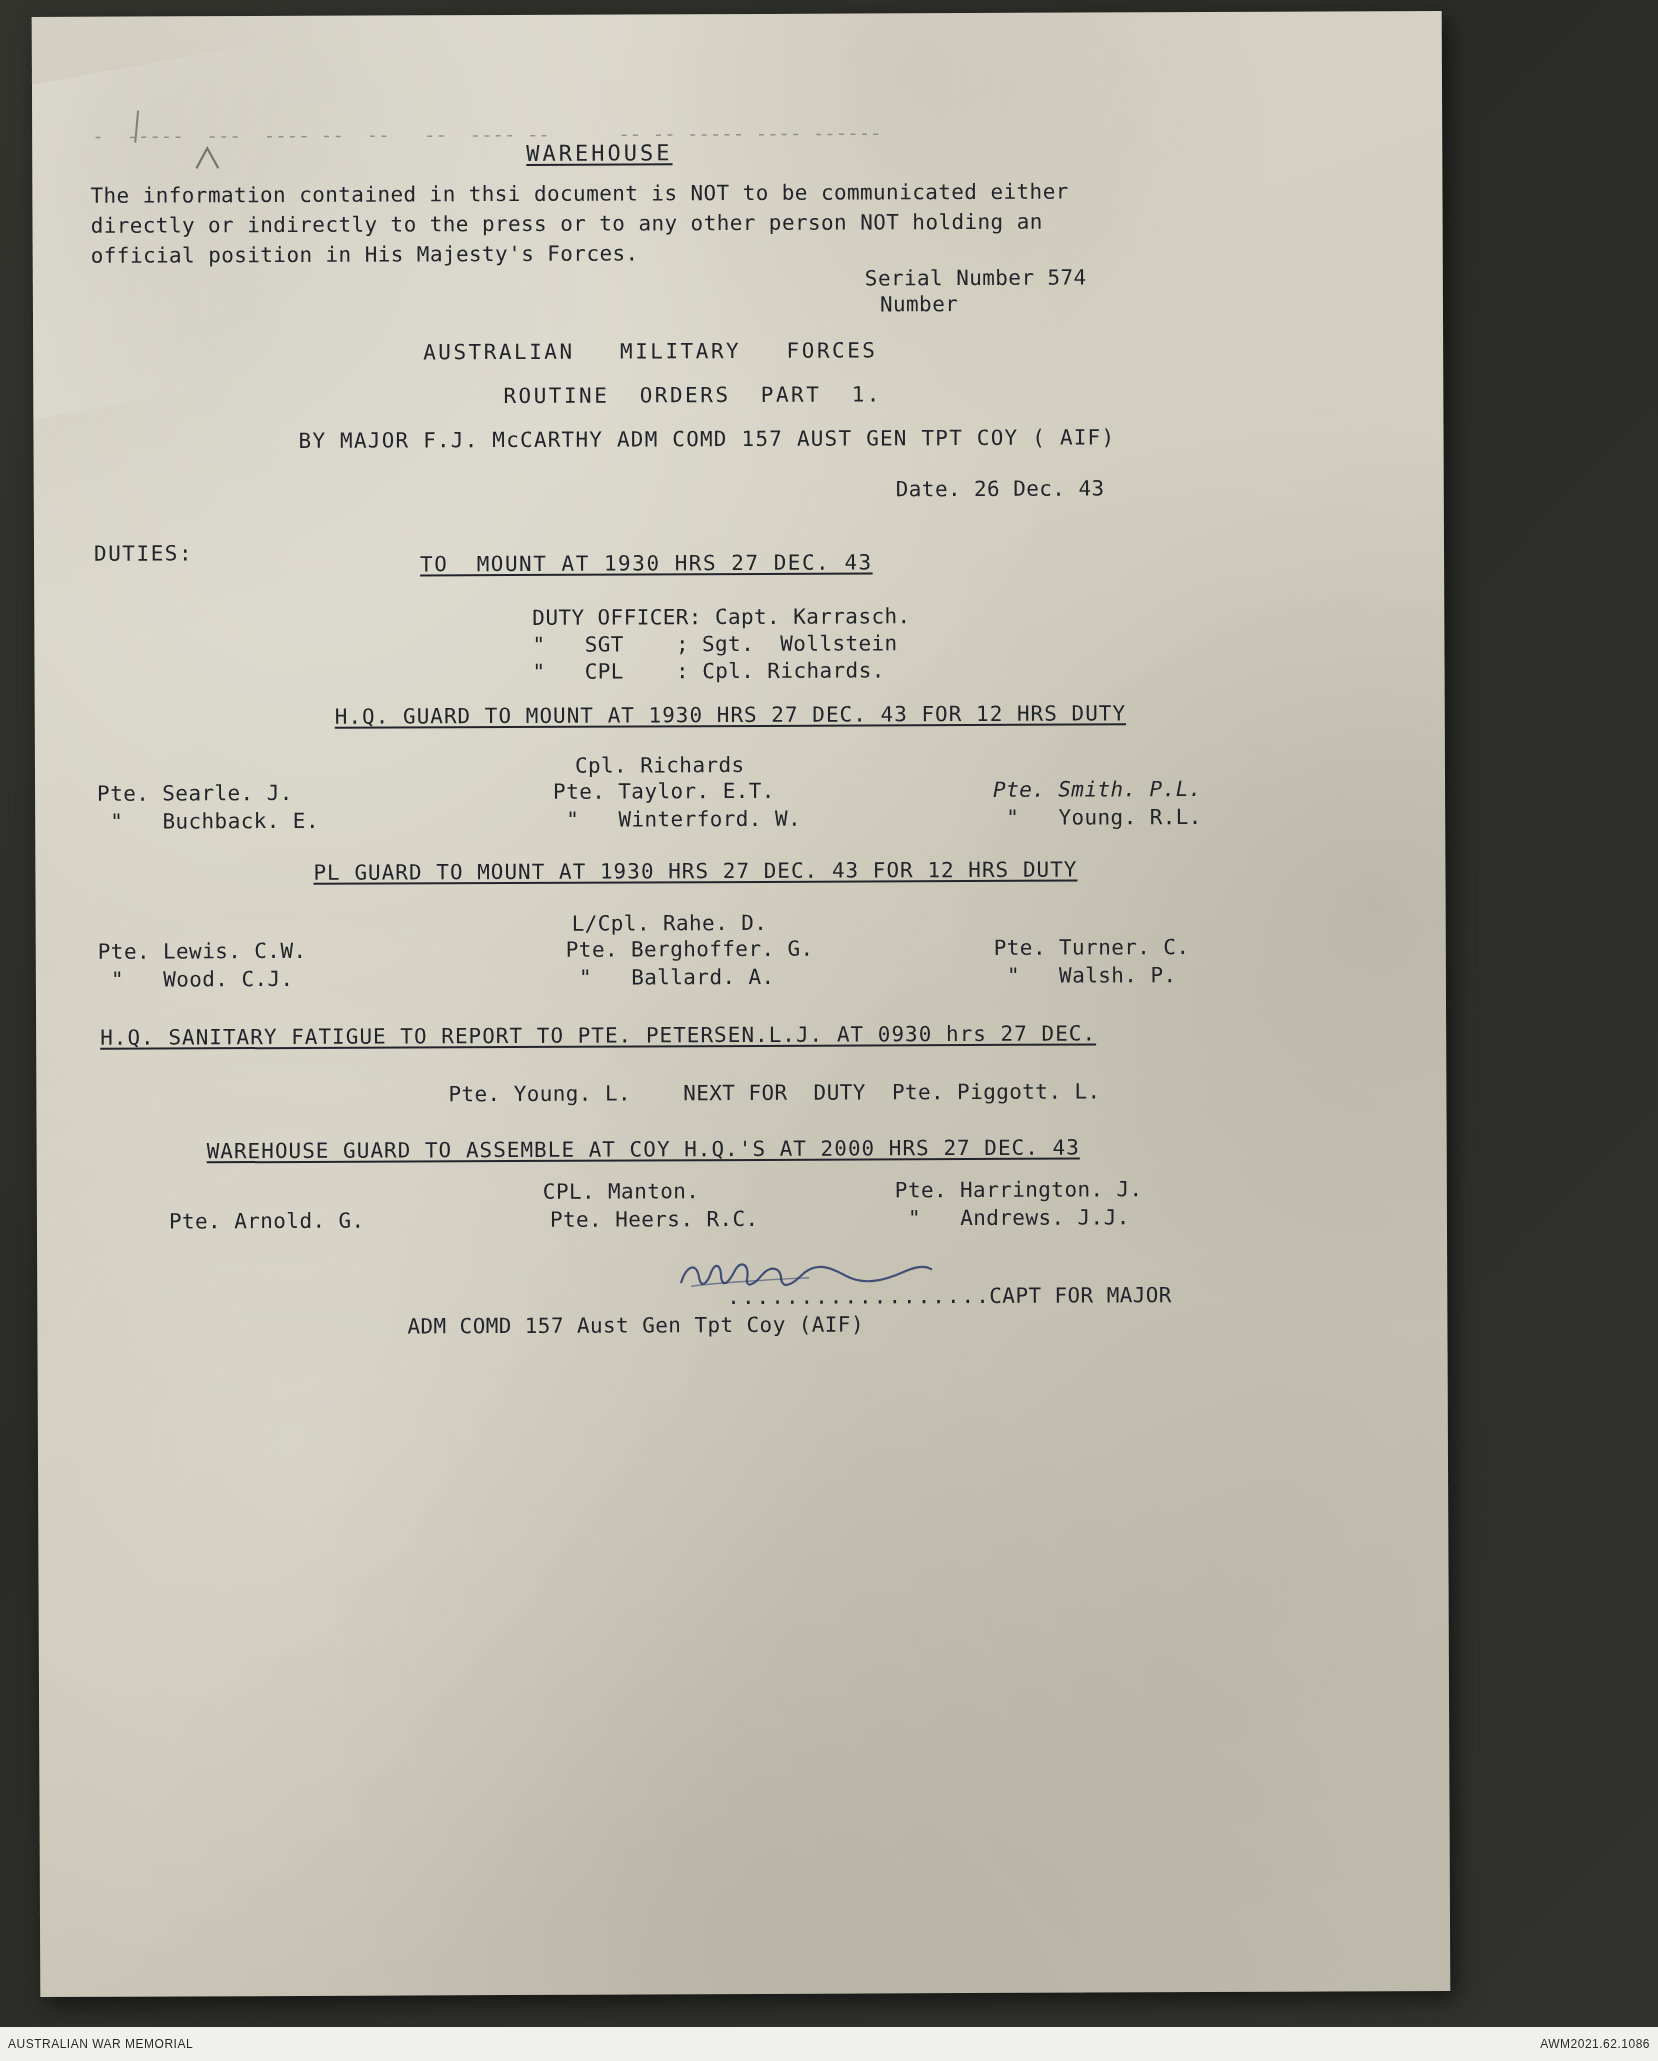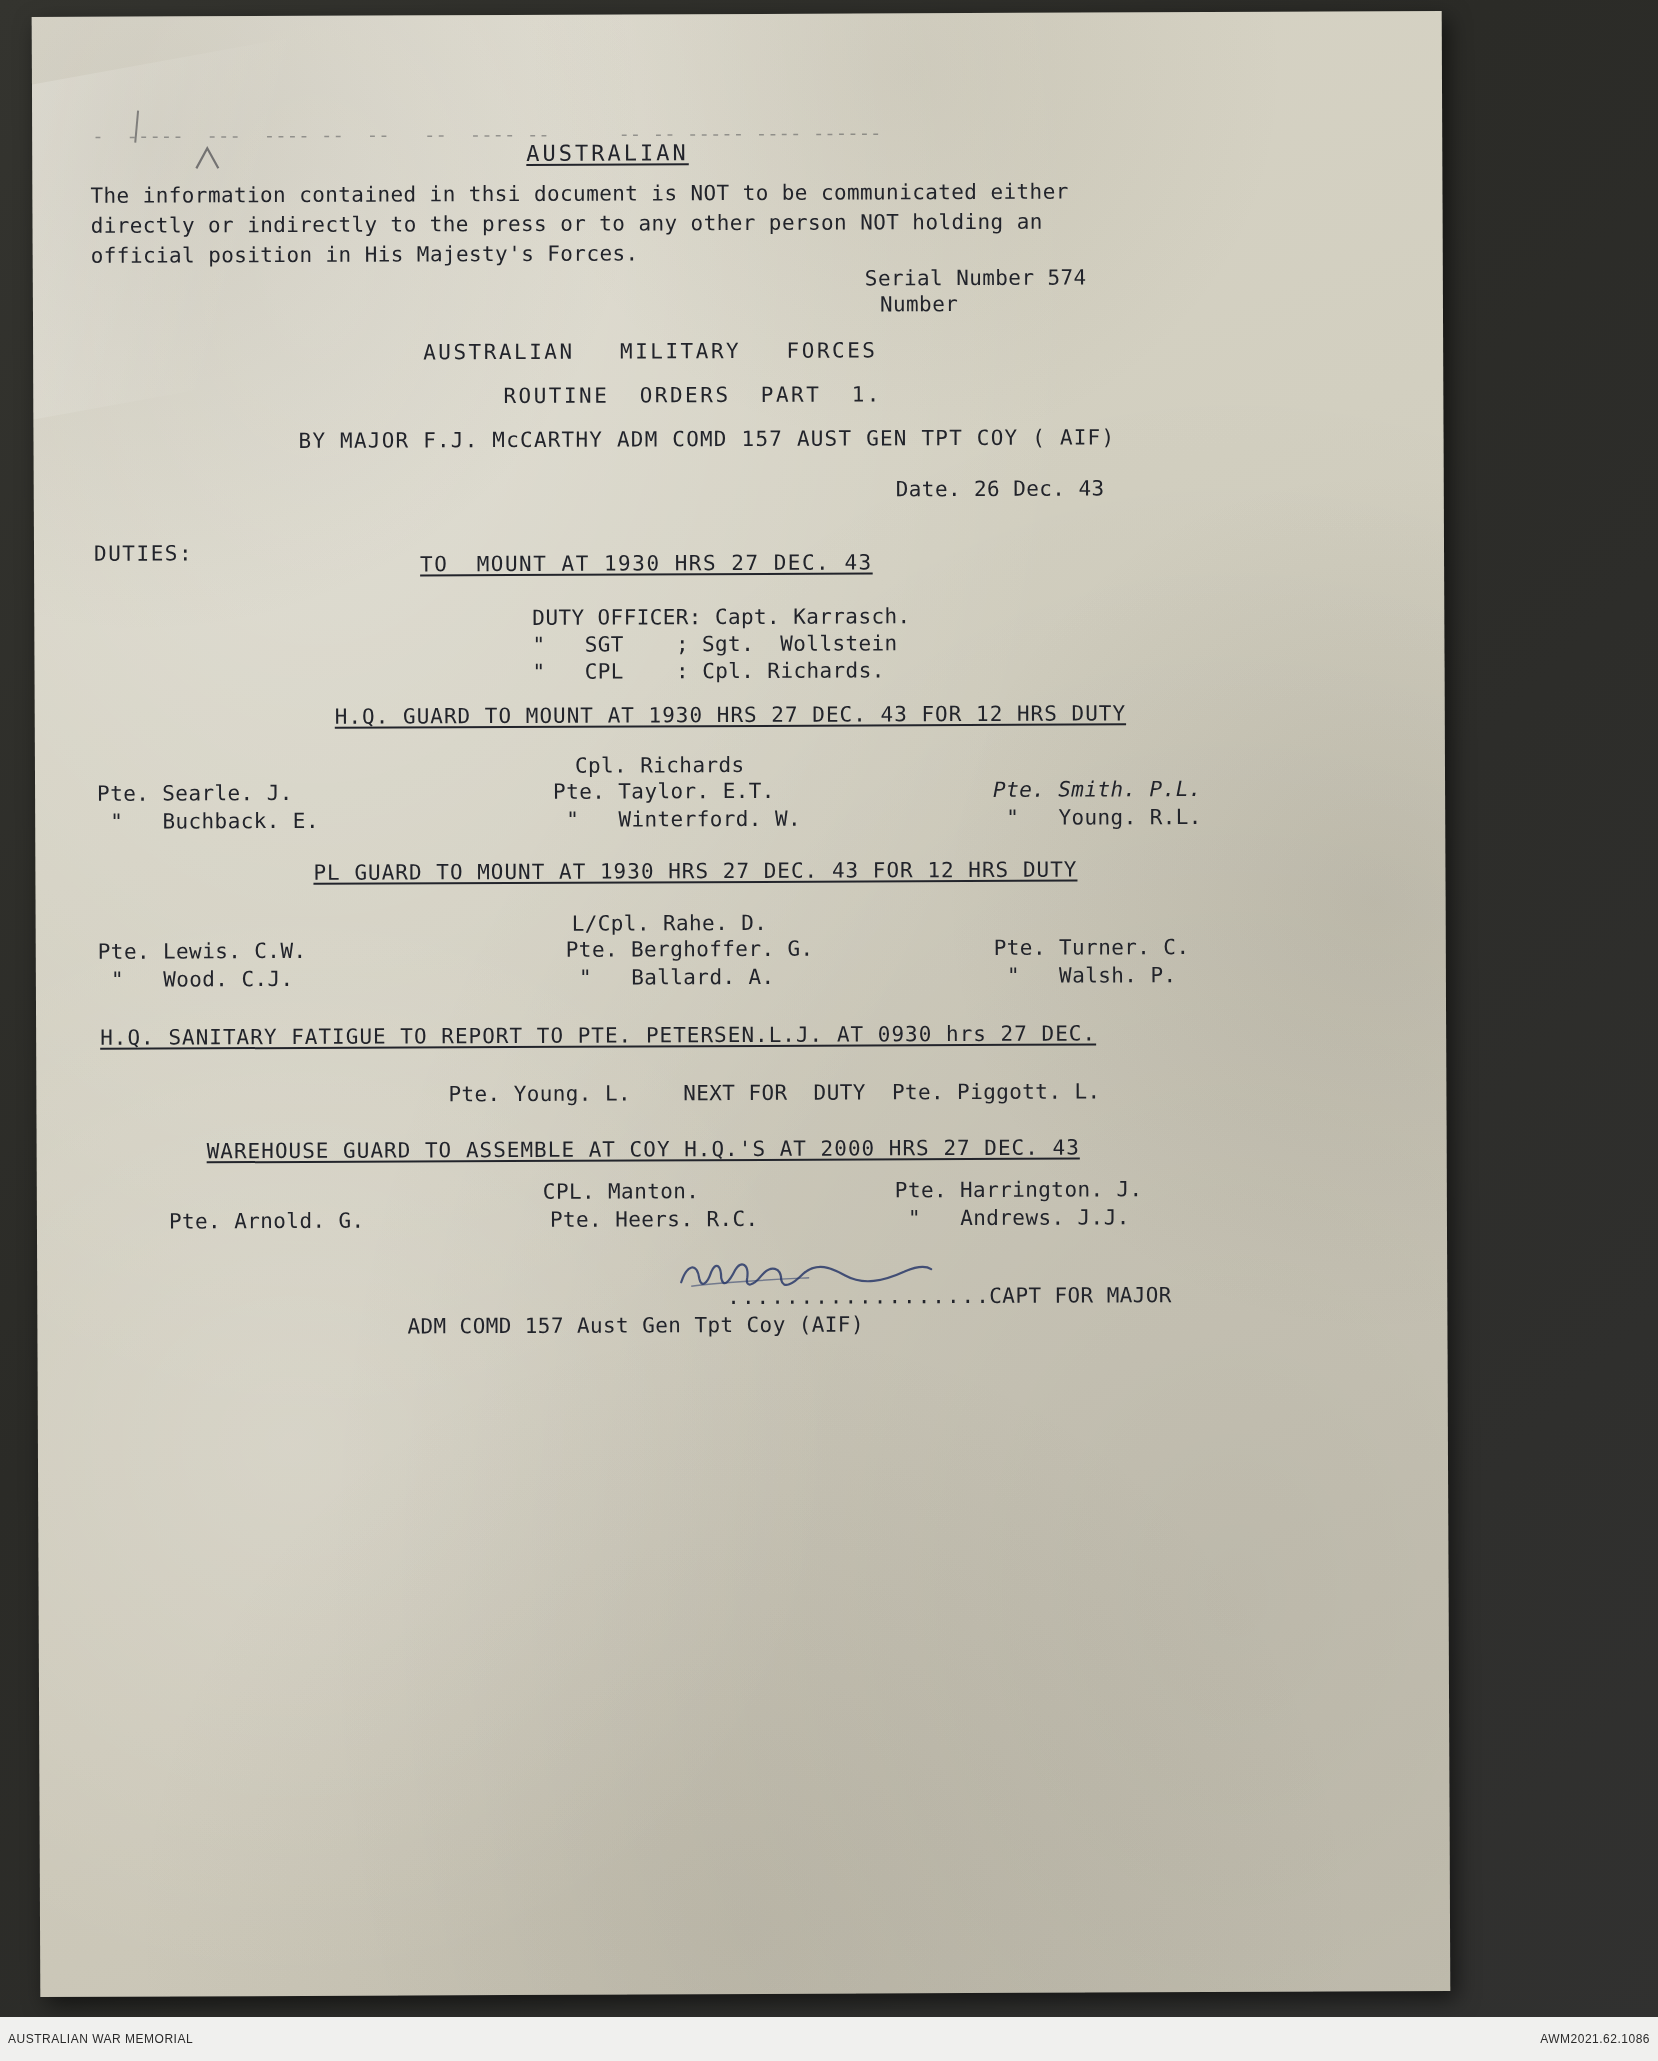--- a/index.html
+++ b/index.html
@@ -21,21 +21,21 @@
     inset: 0;
     background: linear-gradient(135deg, #34342f 0%, #2b2b27 40%, #313130 100%);
   }
 
   
   #credit-bar {
     position: absolute;
     left: 0;
     bottom: 0;
     width: 1658px;
-    height: 44px;
+    height: 34px;
     background: #f0f0ee;
     color: #2a2a2a;
     font-family: "Liberation Sans", sans-serif;
     font-size: 12px;
     letter-spacing: 0.5px;
     display: flex;
     align-items: center;
     justify-content: space-between;
     padding: 0 8px;
     box-sizing: border-box;
@@ -153,21 +153,21 @@
   <svg id="pencil-mark" viewBox="0 0 18 40">
     <path d="M10 2 L7 34" stroke="#3a3a40" stroke-width="2" fill="none" opacity="0.55"></path>
   </svg>
 
   <svg id="caret-mark" viewBox="0 0 30 28">
     <path d="M4 24 L15 4 L26 24" stroke="#33333a" stroke-width="2.2" fill="none" opacity="0.6"></path>
   </svg>
 
   <div id="typed">
 
-    <div class="ln u" style="left:494px; top:124px; font-size:22px; letter-spacing:3px;">AUSTRALIAN</div>
+    <div class="ln u" style="left:494px; top:124px; font-size:22px; letter-spacing:3px;">WAREHOUSE</div>
 
     <div class="ln" style="left:58px; top:164px;">The information contained in thsi document is NOT to be communicated either</div>
     <div class="ln" style="left:58px; top:194px;">directly or indirectly to the press or to any other person NOT holding an</div>
     <div class="ln" style="left:58px; top:224px;">official position in His Majesty's Forces.</div>
 
     <div class="ln" style="left:832px; top:250px;">Serial Number 574</div>
     <div class="ln" style="left:832px; top:276px;margin-left:15px;">Number</div>
 
     <div class="ln" style="left:390px; top:322px; letter-spacing:2.5px;">AUSTRALIAN   MILITARY   FORCES</div>
     <div class="ln" style="left:470px; top:366px; letter-spacing:2.5px;">ROUTINE  ORDERS  PART  1.</div>

